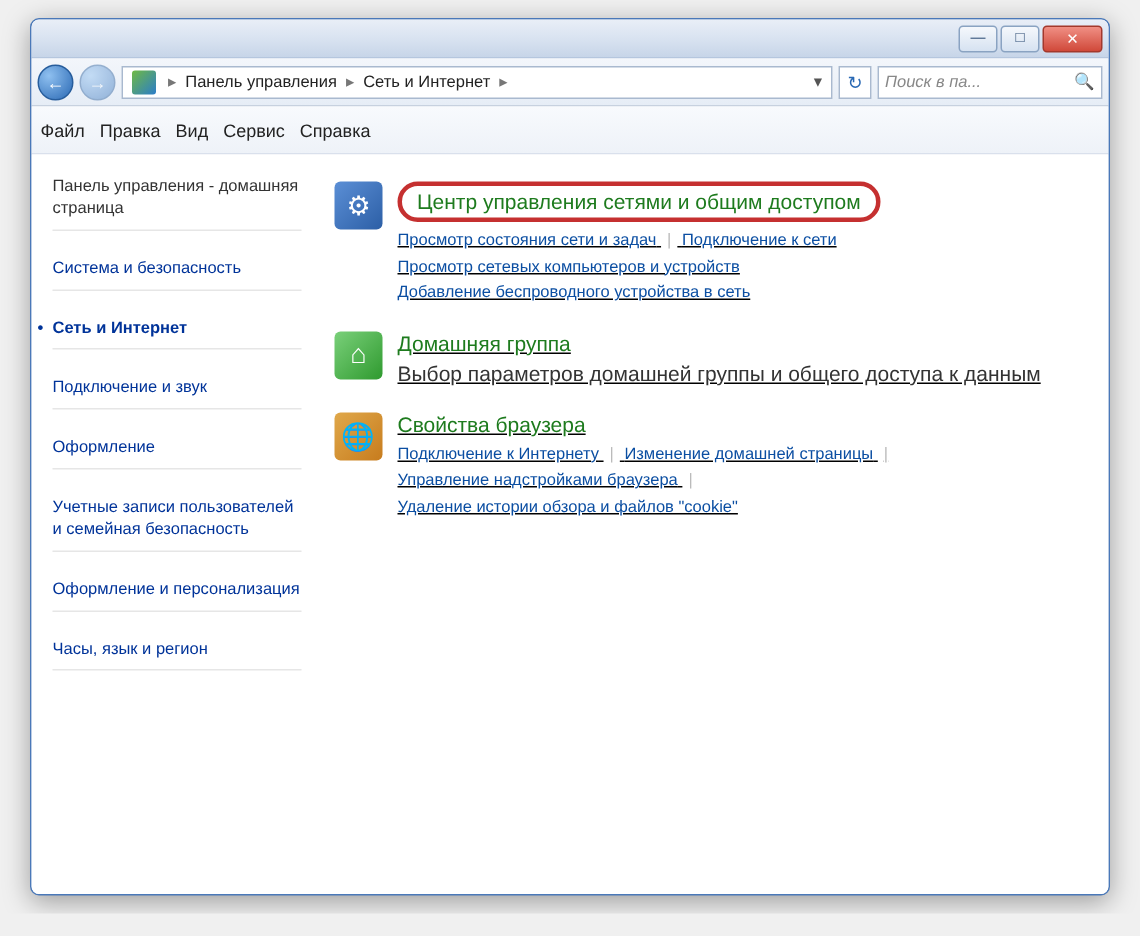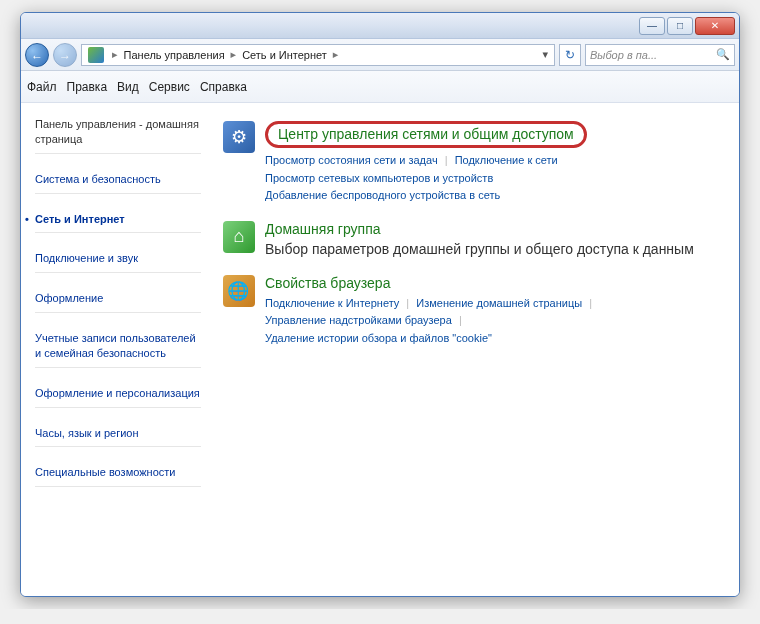--- a/index.html
+++ b/index.html
@@ -171,21 +171,21 @@
   }
   .caticon {
     width: 32px; height: 32px; flex: 0 0 32px;
     border-radius: 4px;
     display:flex; align-items:center; justify-content:center;
     color:#fff; font-size:18px;
   }
   .ic-net { background: linear-gradient(135deg,#5b8fd6,#2c5fa6); }
   .ic-home { background: linear-gradient(135deg,#7ad07a,#2f9a2f); }
   .ic-browser { background: linear-gradient(135deg,#e0a84a,#c77c1e); }
-  .catbody { flex:1; }
+  .catbody { flex:1;text-decoration:underline; }
   .cattitle {
     font-size: 14px;
     color: #1e7b1e;
     margin-bottom: 4px;
   }
   .cattitle.highlighted {
     border: 3px solid #c53030;
     border-radius: 16px;
     padding: 2px 10px 3px 10px;
     display: inline-block;
@@ -226,21 +226,21 @@
       <div class="cp-icon"></div>
       <span class="sep">▸</span>
       <span class="crumb">Панель управления</span>
       <span class="sep">▸</span>
       <span class="crumb">Сеть и Интернет</span>
       <span class="sep">▸</span>
       <span class="drop" style="margin-left:auto">▾</span>
     </div>
     <div class="refreshbtn">↻</div>
     <div class="searchbox">
-      <span>Выбор в па...</span>
+      <span>Поиск в па...</span>
       <span class="sicon">🔍</span>
     </div>
   </div>
 
   <div class="menubar">
     <span class="mitem">Файл</span>
     <span class="mitem">Правка</span>
     <span class="mitem">Вид</span>
     <span class="mitem">Сервис</span>
     <span class="mitem">Справка</span>
@@ -250,21 +250,20 @@
 
     <div class="sidebar">
       <div class="sbitem head">Панель управления - домашняя страница</div>
       <div class="sbitem">Система и безопасность</div>
       <div class="sbitem active">Сеть и Интернет</div>
       <div class="sbitem">Подключение и звук</div>
       <div class="sbitem">Оформление</div>
       <div class="sbitem">Учетные записи пользователей и семейная безопасность</div>
       <div class="sbitem">Оформление и персонализация</div>
       <div class="sbitem">Часы, язык и регион</div>
-      <div class="sbitem">Специальные возможности</div>
     </div>
 
     <div class="content">
 
       <div class="category">
         <div class="caticon ic-net">⚙</div>
         <div class="catbody">
           <div class="cattitle highlighted">Центр управления сетями и общим доступом</div>
           <div class="catlinks">
             <span class="link">Просмотр состояния сети и задач</span>

